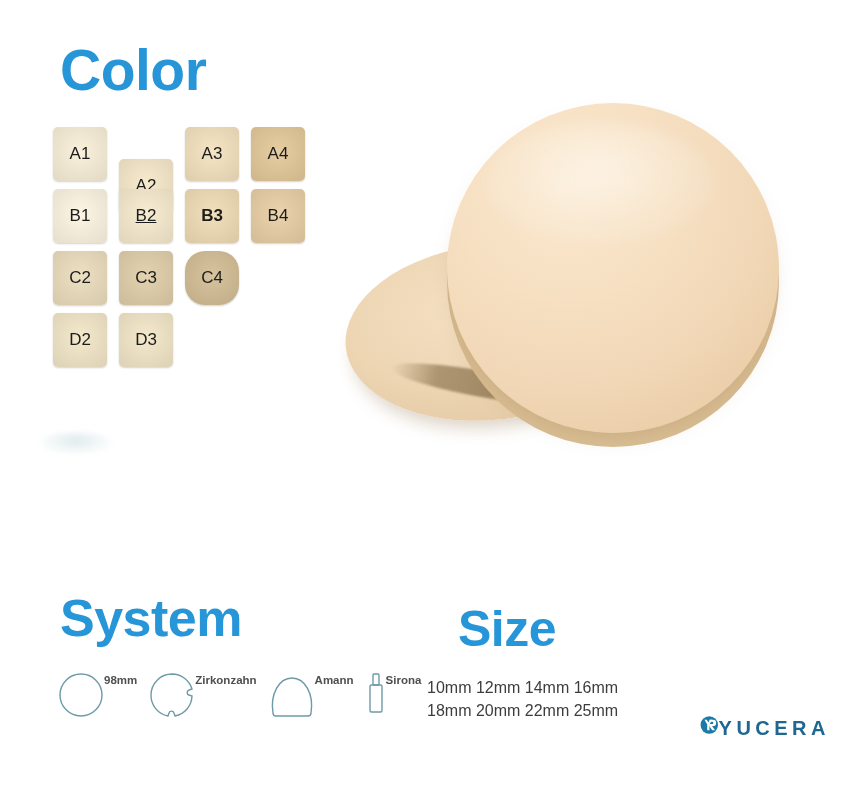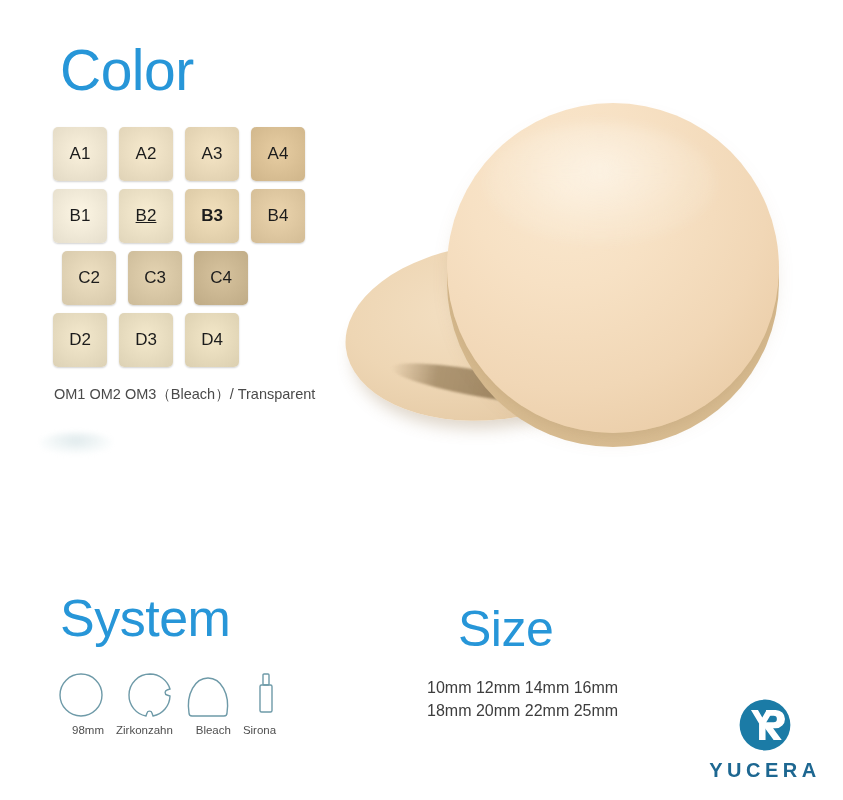--- a/index.html
+++ b/index.html
@@ -13,21 +13,21 @@
     position: relative;
     overflow: hidden;
     font-family: "Liberation Sans", sans-serif;
     color: #3d3d3d;
   }
 
   
   .section-heading {
     position: absolute;
     font-family: "Liberation Sans", sans-serif;
-    font-weight: 400;
+    font-weight: 700;
     color: #2796d8;
     letter-spacing: -0.5px;
     line-height: 1;
     white-space: nowrap;
   }
   #heading-color  { left: 60px;  top: 42px;  font-size: 57px; }
   #heading-system { left: 60px;  top: 592px; font-size: 52px; }
   #heading-size   { left: 458px; top: 604px; font-size: 50px; }
 
   
@@ -149,23 +149,23 @@
   
   #system-icons {
     position: absolute;
     left: 58px;
     top: 668px;
     display: flex;
     align-items: flex-end;
   }
   .system-item {
     display: flex;
-    flex-direction: column;
-    align-items: flex-end;
+    align-items: flex-start;
     margin-right: 12px;
+    font-weight: bold;
   }
   .system-glyph {
     height: 50px;
     display: flex;
     align-items: flex-end;
     justify-content: center;
   }
   .system-label {
     margin-top: 6px;
     font-size: 11.5px;
@@ -185,21 +185,21 @@
     white-space: nowrap;
   }
 
   
   #brand-logo {
     position: absolute;
     left: 700px;
     top: 698px;
     width: 130px;
     display: flex;
-    flex-direction: column;
+    flex-direction: row;
     align-items: center;
   }
   #brand-mark {
     width: 54px;
     height: 54px;
   }
   #brand-wordmark {
     margin-top: 7px;
     font-size: 20px;
     font-weight: bold;
@@ -209,44 +209,42 @@
   }
 </style>
 </head>
 <body>
 
 <div id="heading-color" class="section-heading">Color</div>
 
 <div id="swatch-grid">
     <div class="swatch-row">
       <div class="swatch" style="background: radial-gradient(circle at 50% 45%, rgb(250, 241, 220) 0%, rgb(236, 227, 206) 58%, rgb(226, 217, 196) 100%);">A1</div>
-      <div class="swatch" style="background: radial-gradient(circle at 50% 45%, rgb(247, 234, 206) 0%, rgb(233, 220, 192) 58%, rgb(223, 210, 182) 100%);">A2</div>
+      <div class="swatch" style="background: radial-gradient(circle at 50% 45%, rgb(247, 234, 206) 0%, rgb(233, 220, 192) 58%, rgb(223, 210, 182) 100%); margin-top: 32px;">A2</div>
       <div class="swatch" style="background: radial-gradient(circle at 50% 45%, rgb(245, 229, 197) 0%, rgb(231, 215, 183) 58%, rgb(221, 205, 173) 100%);">A3</div>
       <div class="swatch" style="background: radial-gradient(circle at 50% 45%, rgb(231, 205, 162) 0%, rgb(217, 191, 148) 58%, rgb(207, 181, 138) 100%);">A4</div>
     </div>
     <div class="swatch-row">
       <div class="swatch" style="background: radial-gradient(circle at 50% 45%, rgb(253, 246, 228) 0%, rgb(239, 232, 214) 58%, rgb(229, 222, 204) 100%);">B1</div>
       <div class="swatch" style="background: radial-gradient(circle at 50% 45%, rgb(248, 237, 210) 0%, rgb(234, 223, 196) 58%, rgb(224, 213, 186) 100%); text-decoration: underline;">B2</div>
       <div class="swatch" style="background: radial-gradient(circle at 50% 45%, rgb(242, 224, 188) 0%, rgb(228, 210, 174) 58%, rgb(218, 200, 164) 100%); font-weight: bold;">B3</div>
       <div class="swatch" style="background: radial-gradient(circle at 50% 45%, rgb(235, 212, 173) 0%, rgb(221, 198, 159) 58%, rgb(211, 188, 149) 100%);">B4</div>
     </div>
     <div class="swatch-row">
-      <div class="swatch" style="background: radial-gradient(circle at 50% 45%, rgb(238, 224, 194) 0%, rgb(224, 210, 180) 58%, rgb(214, 200, 170) 100%); margin-left: 9px;">C2</div>
+      <div class="swatch" style="background: radial-gradient(circle at 50% 45%, rgb(238, 224, 194) 0%, rgb(224, 210, 180) 58%, rgb(214, 200, 170) 100%);">C2</div>
       <div class="swatch" style="background: radial-gradient(circle at 50% 45%, rgb(228, 211, 177) 0%, rgb(214, 197, 163) 58%, rgb(204, 187, 153) 100%);">C3</div>
-      <div class="swatch" style="background: radial-gradient(circle at 50% 45%, rgb(215, 195, 158) 0%, rgb(201, 181, 144) 58%, rgb(191, 171, 134) 100%);">C4</div>
+      <div class="swatch" style="background: radial-gradient(circle at 50% 45%, rgb(215, 195, 158) 0%, rgb(201, 181, 144) 58%, rgb(191, 171, 134) 100%); border-radius: 20px;">C4</div>
     </div>
     <div class="swatch-row">
       <div class="swatch" style="background: radial-gradient(circle at 50% 45%, rgb(244, 233, 205) 0%, rgb(230, 219, 191) 58%, rgb(220, 209, 181) 100%);">D2</div>
       <div class="swatch" style="background: radial-gradient(circle at 50% 45%, rgb(244, 233, 204) 0%, rgb(230, 219, 190) 58%, rgb(220, 209, 180) 100%);">D3</div>
-      <div class="swatch" style="background: radial-gradient(circle at 50% 45%, rgb(243, 231, 200) 0%, rgb(229, 217, 186) 58%, rgb(219, 207, 176) 100%);">D4</div>
     </div>
   </div>
 
 <div id="color-notes">
-    <div>OM1 OM2 OM3（Bleach）/ Transparent</div>
   </div>
 
 <div id="disc-photo">
   <div class="disc" id="disc-back-edge"></div>
   <div class="disc" id="disc-back"></div>
   <div id="disc-back-label"></div>
   <div class="disc" id="disc-front-edge"></div>
   <div class="disc" id="disc-front"></div>
   <div id="disc-front-sheen"></div>
 </div>
@@ -271,21 +269,21 @@
         </svg>
       </div>
       <div class="system-label">Zirkonzahn</div>
     </div>
     <div class="system-item">
       <div class="system-glyph">
         <svg width="46" height="42" viewBox="0 0 46 42">
           <path d="M4 37 C1 18 10 2 23 2 C36 2 45 18 42 37 A3 3 0 0 1 39 40 L7 40 A3 3 0 0 1 4 37 Z" fill="none" stroke="#6e9aa8" stroke-width="1.4"></path>
         </svg>
       </div>
-      <div class="system-label">Bleach</div>
+      <div class="system-label">Amann</div>
     </div>
     <div class="system-item">
       <div class="system-glyph">
         <svg width="20" height="46" viewBox="0 0 20 46">
           <rect x="7" y="2" width="6" height="11" rx="1" fill="none" stroke="#6e9aa8" stroke-width="1.4"></rect>
           <rect x="4" y="13" width="12" height="27" rx="1.5" fill="none" stroke="#6e9aa8" stroke-width="1.4"></rect>
         </svg>
       </div>
       <div class="system-label">Sirona</div>
     </div>

